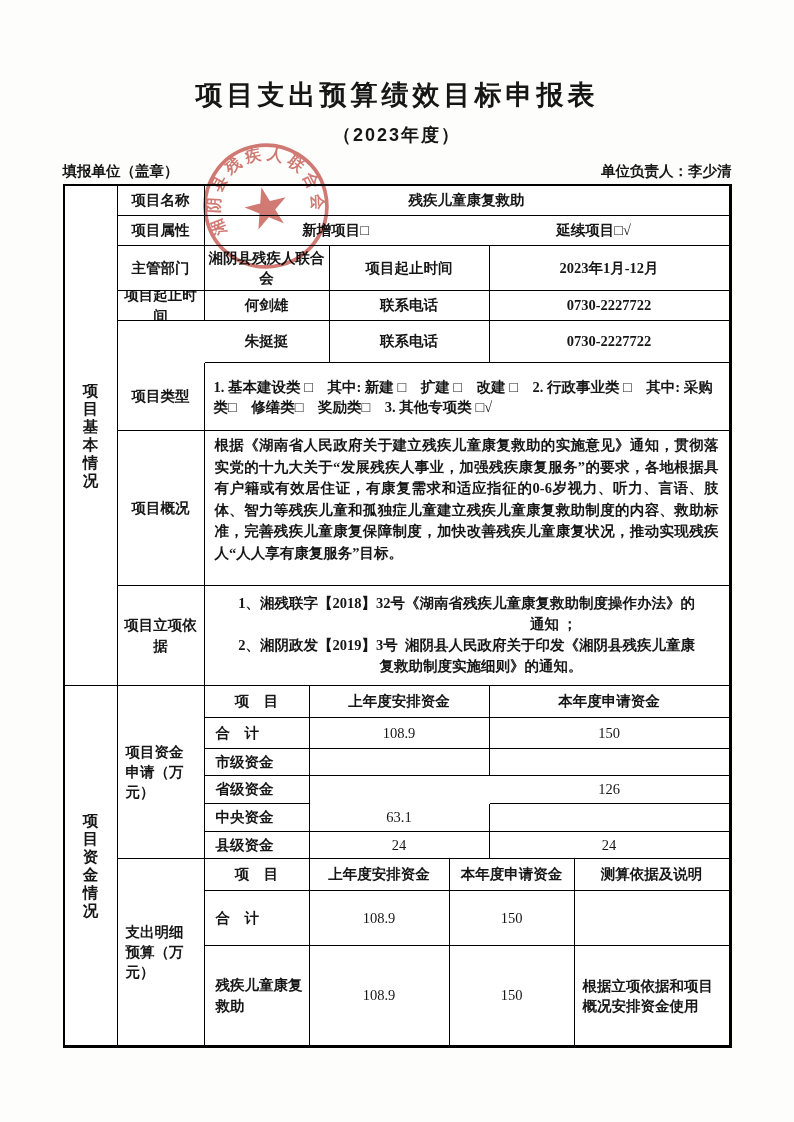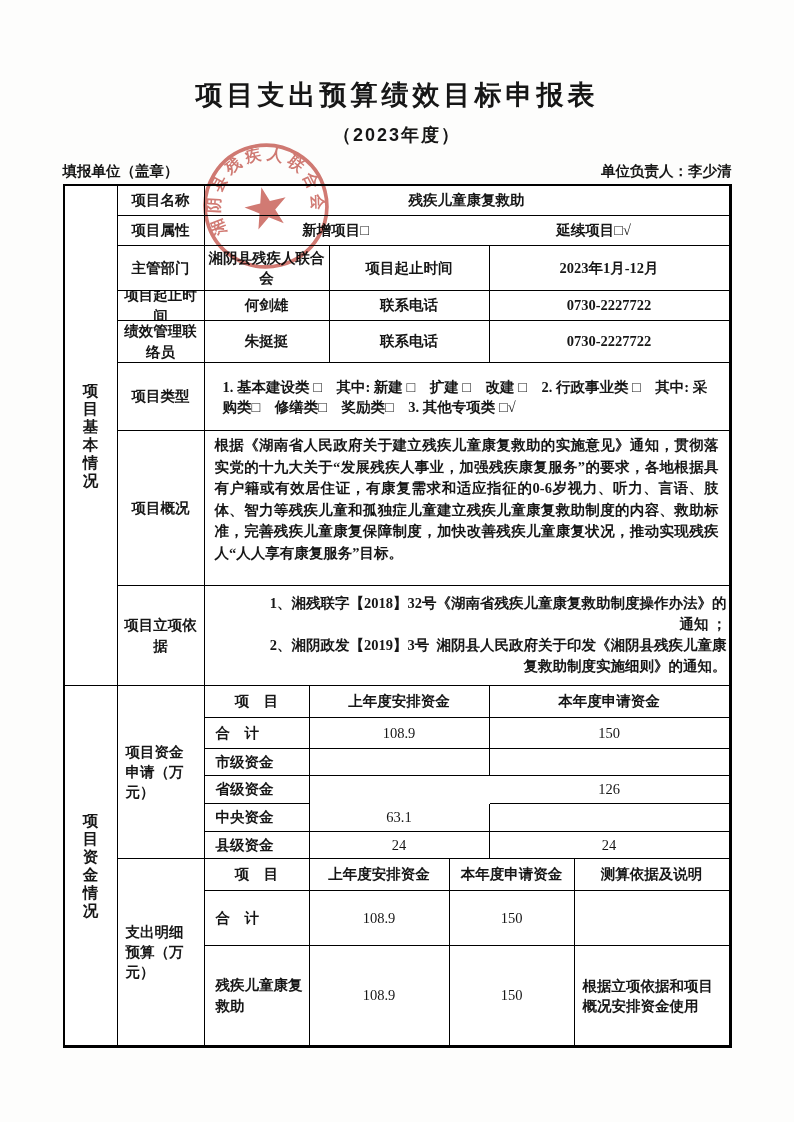--- a/index.html
+++ b/index.html
@@ -32,27 +32,27 @@
   .c {
     border-right:1px solid #000; border-bottom:1px solid #000;
     display:flex; align-items:center; justify-content:center;
     text-align:center; padding:2px 4px; overflow:hidden; line-height:1.4;
   }
   .lbl { font-weight:bold; }
   .val { font-weight:bold; }
   .num { font-weight:normal; }
   .leftc { justify-content:flex-start; text-align:left; padding:3px 8px; }
   .attr { justify-content:space-around; font-weight:bold; }
-  .typec { justify-content:flex-start; text-align:left; padding:4px 18px; font-weight:bold; line-height:20px; }
+  .typec { justify-content:flex-start; text-align:left; padding:4px 9px; font-weight:bold; line-height:20px; }
   .just {
     display:block; text-align:justify; padding:4px 10px; line-height:21.5px;
     font-weight:bold;
   }
   .pre {
-    display:block; white-space:pre-wrap; text-align:right; padding:7px 2px;
+    display:block; white-space:pre-wrap; text-align:center; padding:7px 22px;
     line-height:21px; font-weight:bold;
   }
   .vert { padding:0; }
   .vtxt {
     display:block; width:1.15em; line-height:18px; font-size:15.5px;
     font-weight:bold; text-align:center; word-break:break-all; margin:0 auto;
   }
   .rowname { justify-content:flex-start; text-align:left; padding-left:11px; font-weight:bold; }
   .note { justify-content:flex-start; text-align:left; padding:5px 8px; line-height:20px; font-weight:bold; }
 
@@ -107,21 +107,20 @@
     <div class="c lbl" style="grid-area:3/2/4/3">主管部门</div>
     <div class="c val" style="grid-area:3/3/4/5">湘阴县残疾人联合会</div>
     <div class="c lbl" style="grid-area:3/5/4/7">项目起止时间</div>
     <div class="c val" style="grid-area:3/7/4/9">2023年1月-12月</div>
 
     <div class="c lbl" style="grid-area:4/2/5/3">项目起止时间</div>
     <div class="c val" style="grid-area:4/3/5/5">何剑雄</div>
     <div class="c lbl" style="grid-area:4/5/5/7">联系电话</div>
     <div class="c val" style="grid-area:4/7/5/9">0730-2227722</div>
 
-    <div class="c lbl" style="grid-area:5/2/6/3">绩效管理联络员</div>
     <div class="c val" style="grid-area:5/3/6/5">朱挺挺</div>
     <div class="c lbl" style="grid-area:5/5/6/7">联系电话</div>
     <div class="c val" style="grid-area:5/7/6/9">0730-2227722</div>
 
     <div class="c lbl" style="grid-area:6/2/7/3">项目类型</div>
     <div class="c typec" style="grid-area:6/3/7/9">1. 基本建设类 □　其中: 新建 □　扩建 □　改建 □　2. 行政事业类 □　其中: 采购类□　修缮类□　奖励类□　3. 其他专项类 □√</div>
 
     <div class="c lbl" style="grid-area:7/2/8/3">项目概况</div>
     <div class="c just" style="grid-area:7/3/8/9">根据《湖南省人民政府关于建立残疾儿童康复救助的实施意见》通知，贯彻落实党的十九大关于“发展残疾人事业，加强残疾康复服务”的要求，各地根据具有户籍或有效居住证，有康复需求和适应指征的0-6岁视力、听力、言语、肢体、智力等残疾儿童和孤独症儿童建立残疾儿童康复救助制度的内容、救助标准，完善残疾儿童康复保障制度，加快改善残疾儿童康复状况，推动实现残疾人“人人享有康复服务”目标。</div>
 

